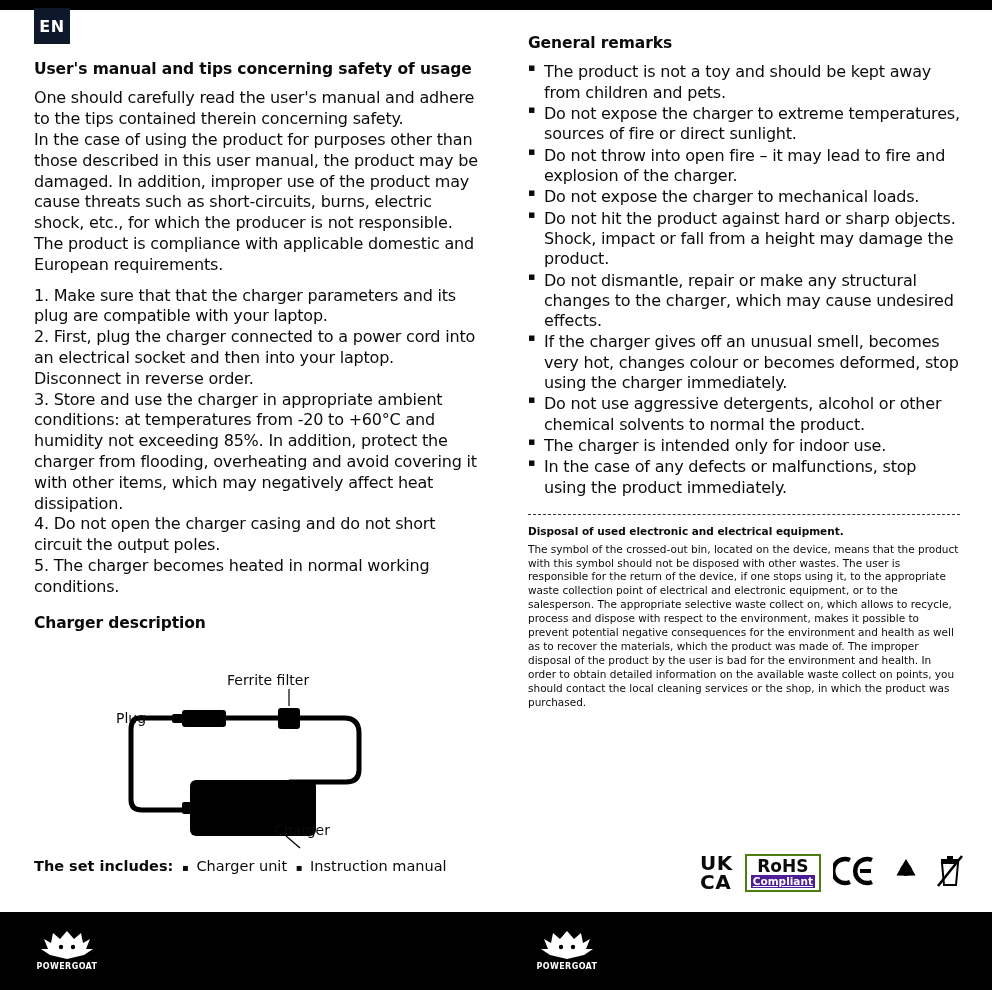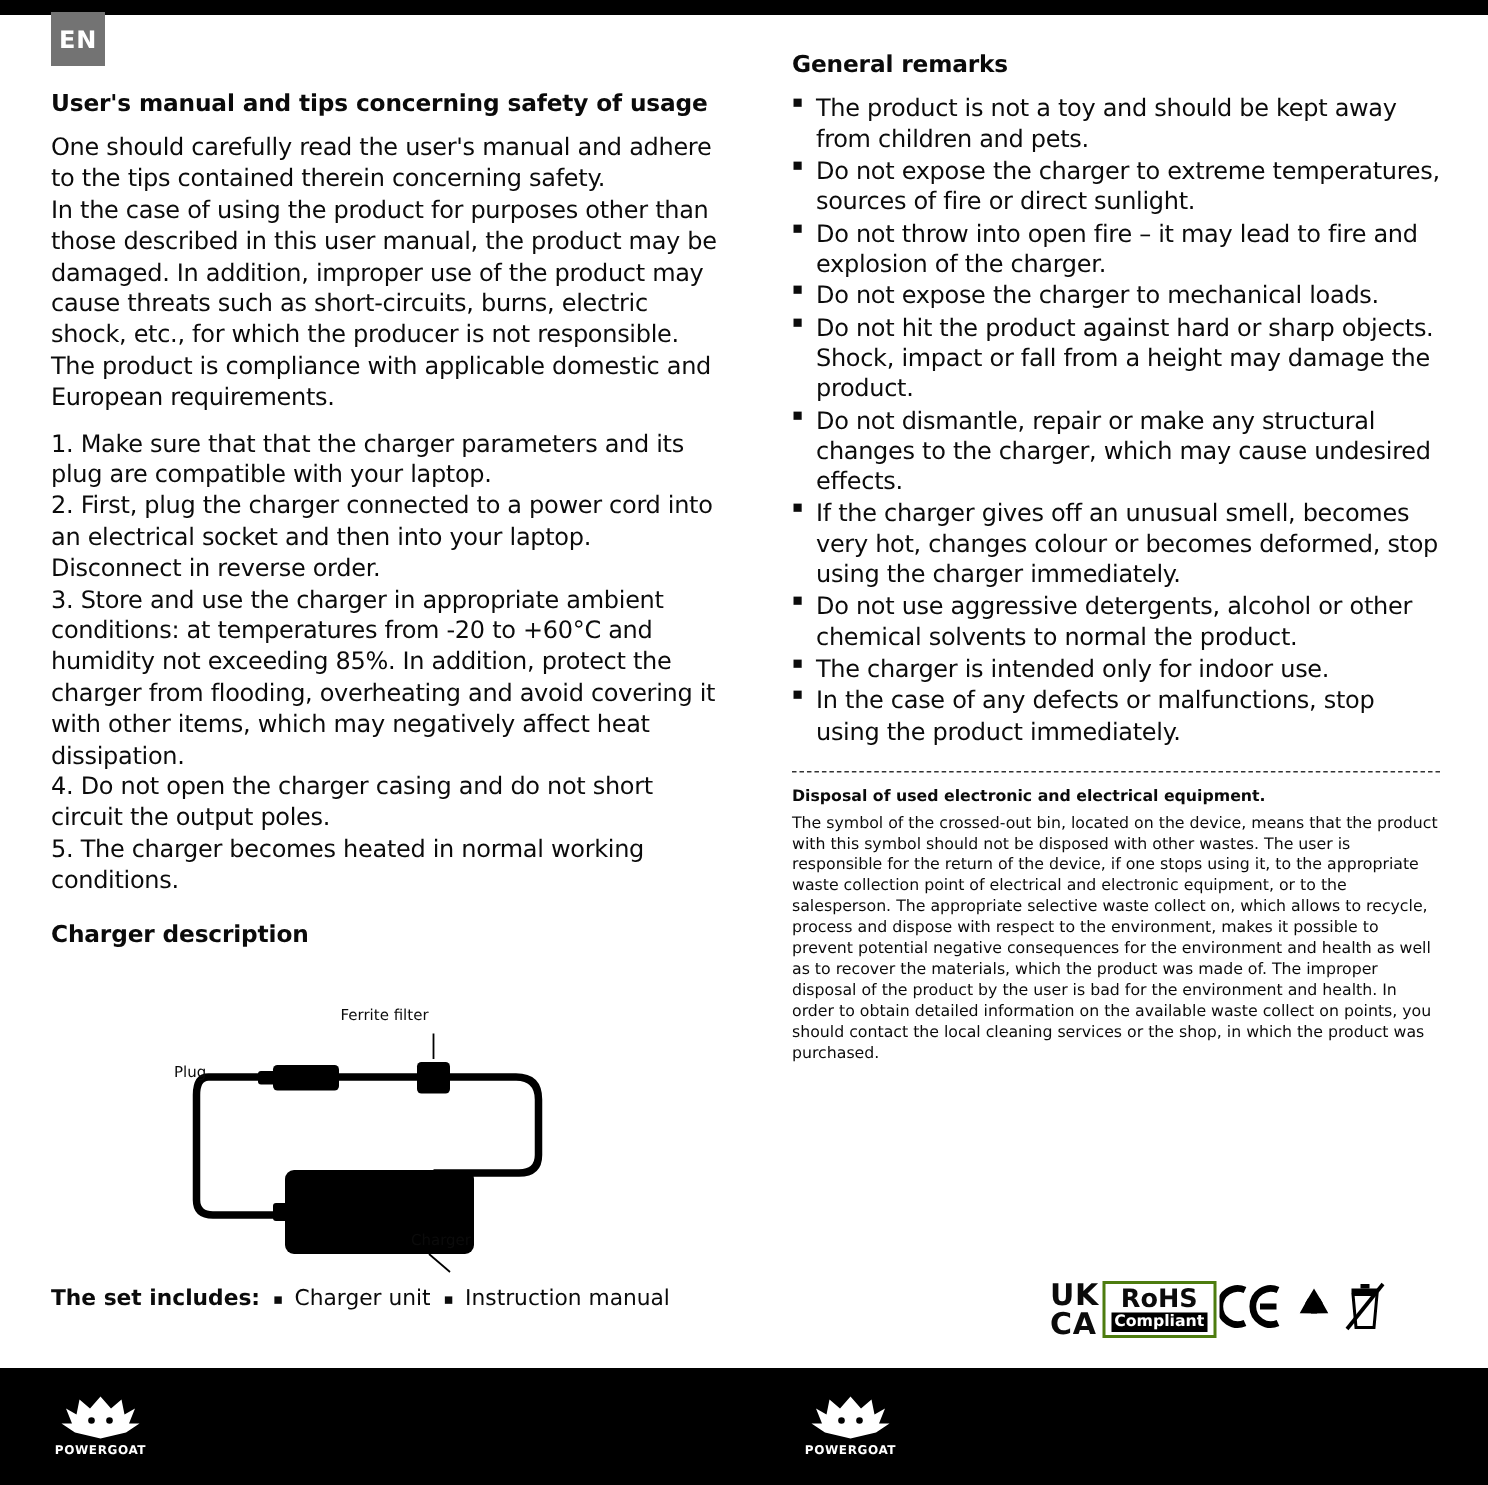--- a/index.html
+++ b/index.html
@@ -39,21 +39,21 @@
     height: 78px;
     background: #000000;
   }
 
   .lang-badge {
     position: absolute;
     left: 34px;
     top: 8px;
     width: 36px;
     height: 36px;
-    background: #737373;
+    background: #0f172a;
     color: #ffffff;
     font-size: 16px;
     font-weight: bold;
     display: flex;
     align-items: center;
     justify-content: center;
     letter-spacing: 0.5px;
   }
 
   
@@ -136,21 +136,21 @@
   
   .diagram {
     position: absolute;
     left: 34px;
     top: 660px;
     width: 446px;
     height: 190px;
   }
   .label-small {
     position: absolute;
-    font-size: 10px;
+    font-size: 14px;
     letter-spacing: 0px;
   }
   .set-includes {
     position: absolute;
     left: 34px;
     top: 858px;
     font-size: 14.5px;
     width: 446px;
   }
   .set-includes b {
@@ -164,21 +164,21 @@
 
   
   .compliance {
     position: absolute;
     left: 700px;
     top: 845px;
     width: 262px;
     height: 56px;
     display: flex;
     align-items: center;
-    gap: 2px;
+    gap: 12px;
   }
   .ukca {
     font-family: "DejaVu Sans", sans-serif;
     font-weight: bold;
     font-size: 20px;
     line-height: 19px;
     letter-spacing: 0.5px;
   }
   .rohs-box {
     border: 2px solid #4d7c0f;
@@ -186,24 +186,25 @@
     text-align: center;
   }
   .rohs-box .r1 {
     font-size: 17px;
     font-weight: bold;
     line-height: 18px;
   }
   .rohs-box .r2 {
     font-size: 10.5px;
     font-weight: bold;
-    background: #000000;
+    background: #4c1d95;
     color: #fff;
     line-height: 13px;
     padding: 0 2px;
+    text-decoration: underline;
   }
 
   
   .logo {
     position: absolute;
     top: 925px;
     width: 74px;
     height: 50px;
     color: #ffffff;
   }

